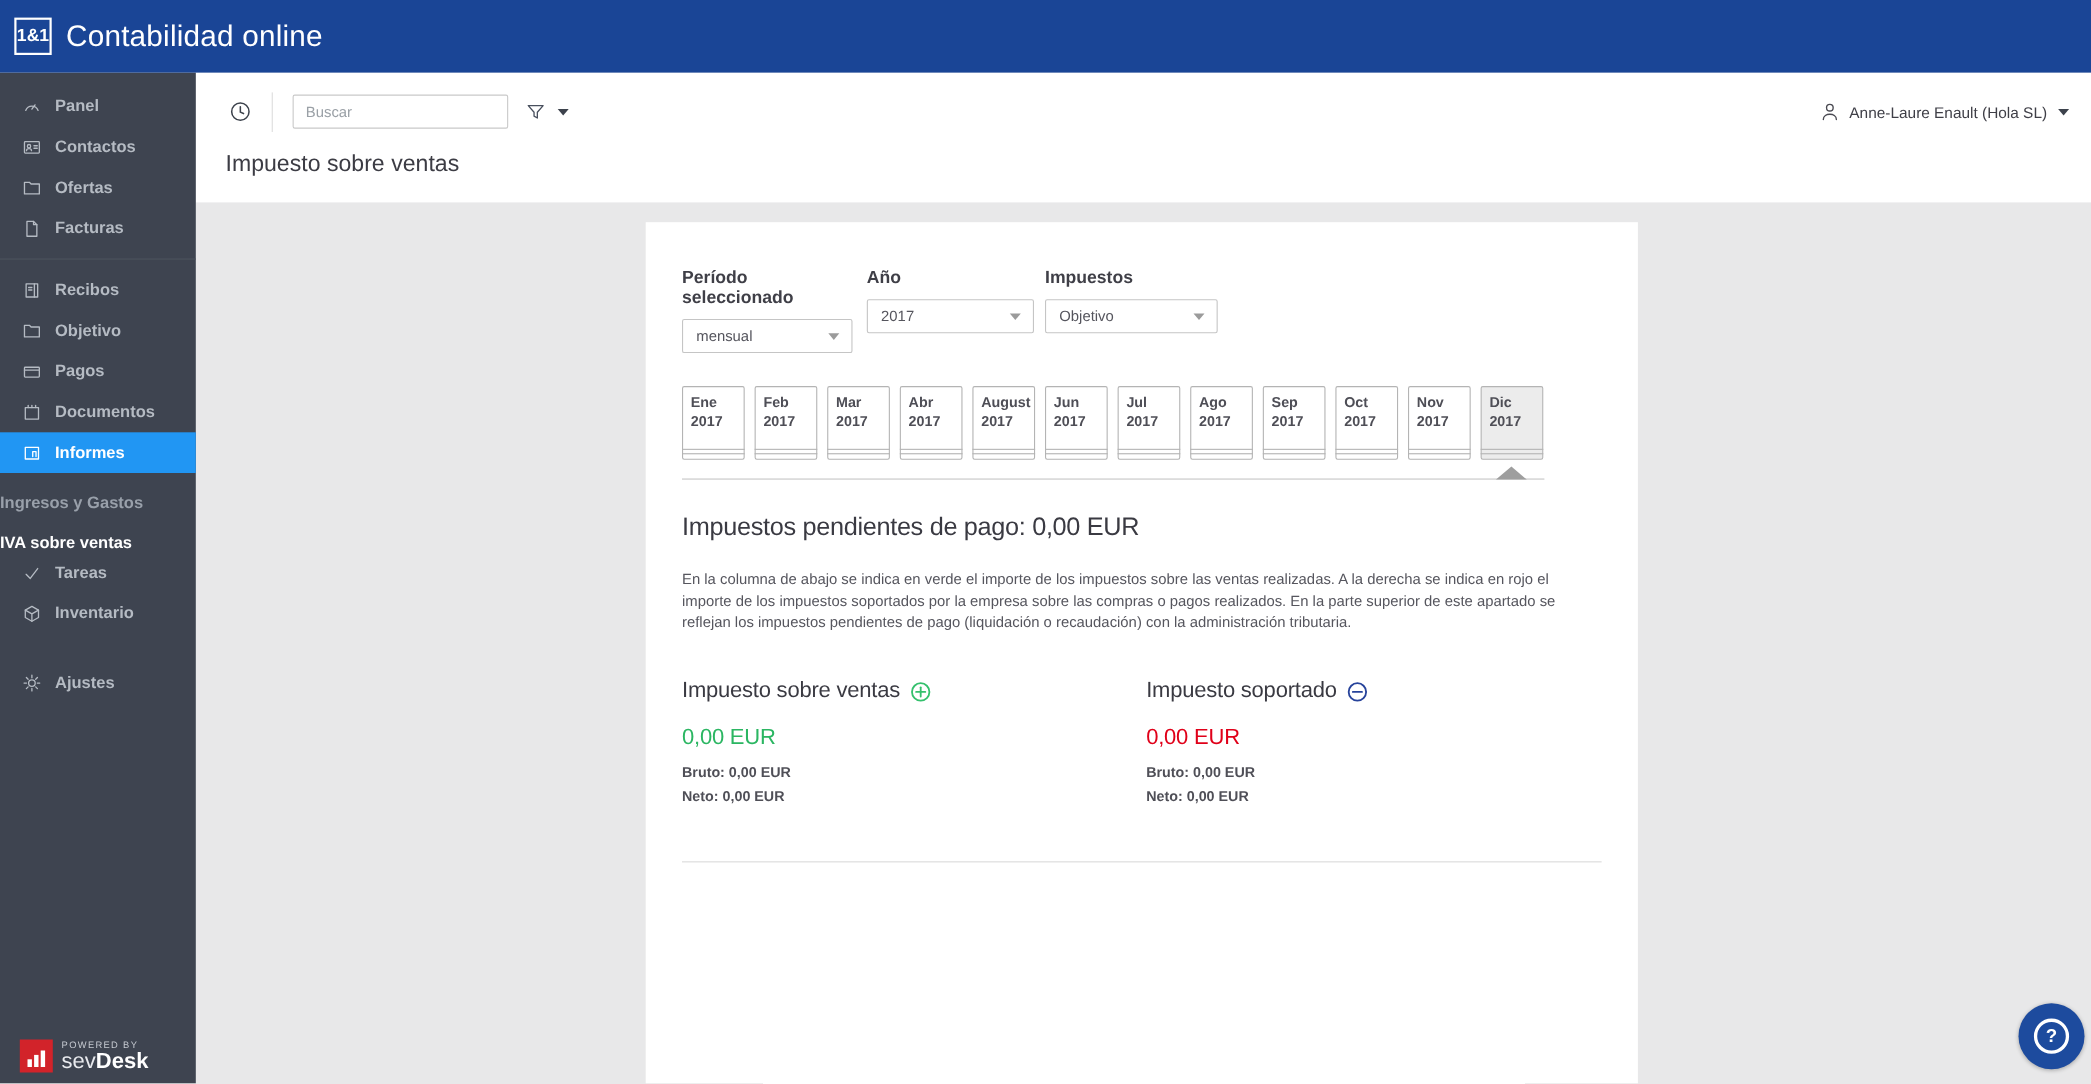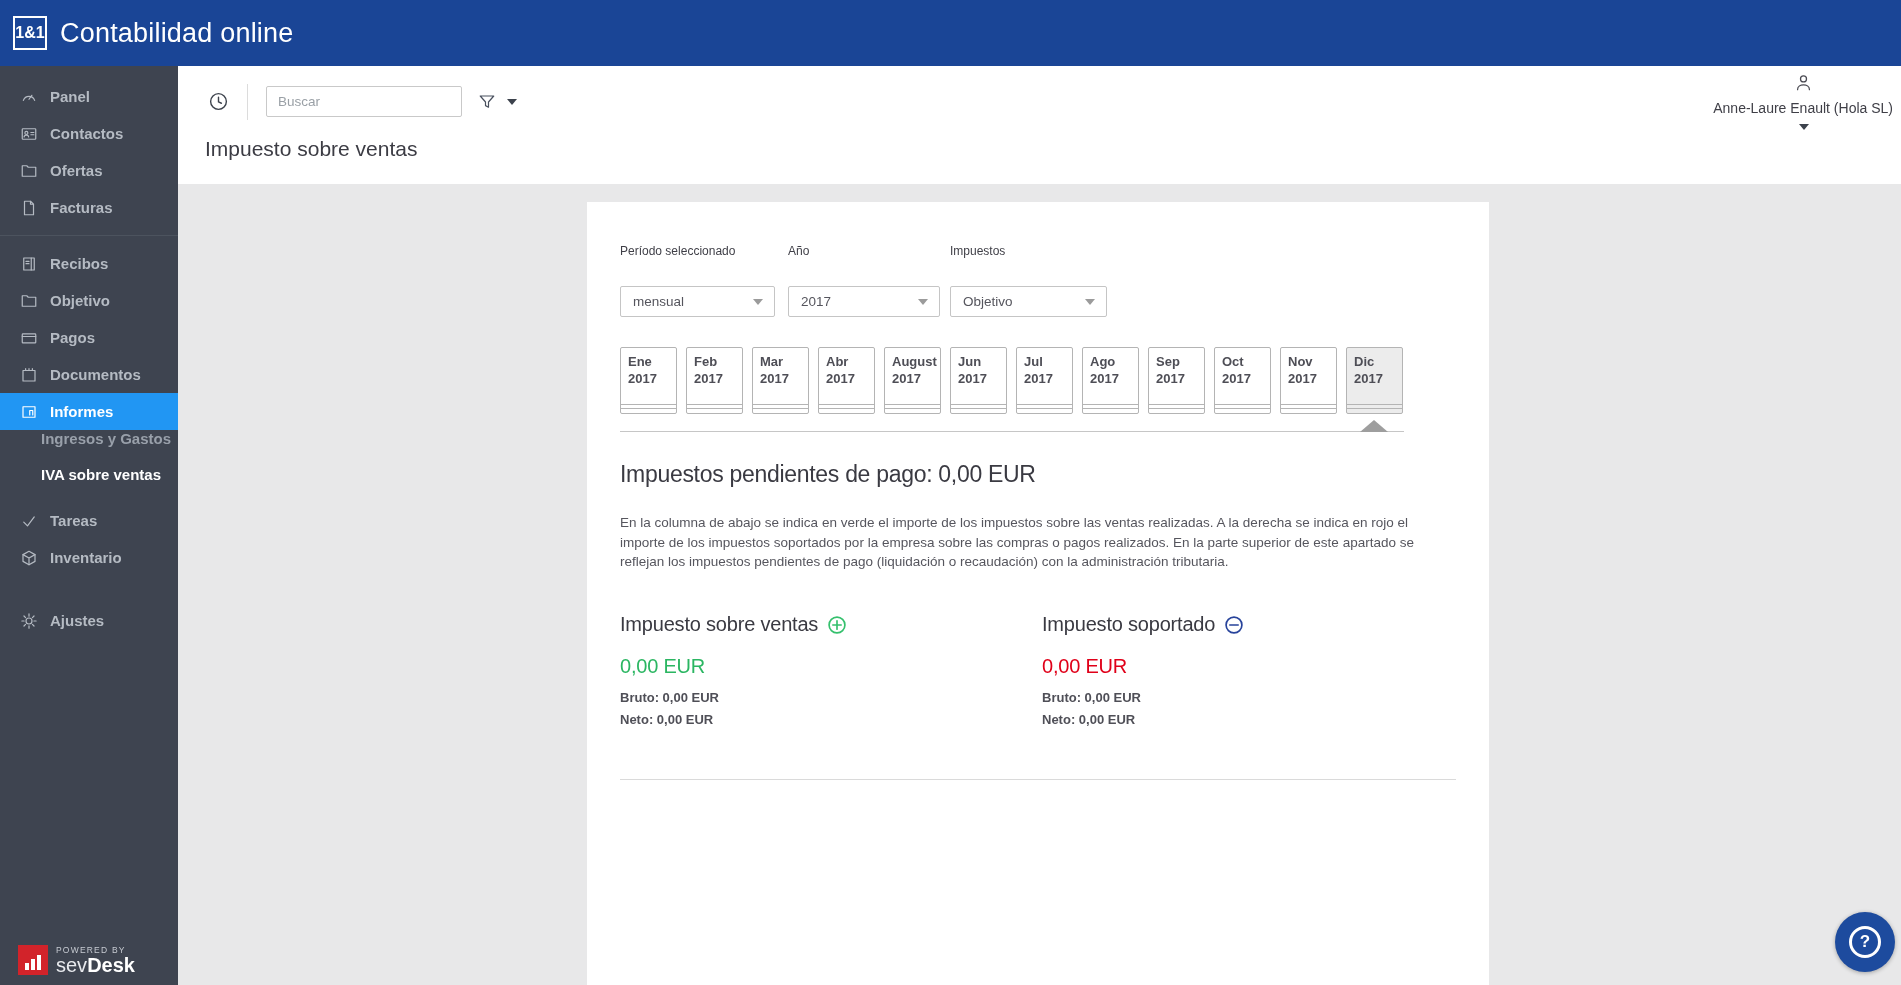--- a/index.html
+++ b/index.html
@@ -16,59 +16,59 @@
   .support-badge { border:2px solid #fff; border-radius:14px; color:#fff; font-size:12.5px; padding:3px 12px; white-space:nowrap; }
   .top-icon { width:26px; height:26px; color:#fff; cursor:pointer; }
   .top-icon svg { width:100%; height:100%; }
 
   
   .sidebar { position:absolute; top:66px; left:0; width:178px; bottom:0; background:#3e4450; z-index:20; }
   .nav { padding-top:12px; }
   .nav-item { height:37px; display:flex; align-items:center; padding-left:20px; color:#b5bbc3; font-size:15px; font-weight:600; cursor:pointer;text-align:right; }
   .nav-item .icn { width:18px; height:18px; margin-right:12px; flex:0 0 18px; }
   .nav-item.active { background:#2196f3; color:#fff; }
-  .nav-sub { height:36px; display:flex; align-items:flex-start; padding-left:41px; color:#99a0aa; font-size:15px; font-weight:600; cursor:pointer; }
+  .nav-sub { height:36px; display:flex; align-items:flex-end; color:#99a0aa; font-size:15px; font-weight:600; cursor:pointer; }
   .nav-sub.current { color:#fff; }
   .nav-divider { border-top:1px solid #4c535e; margin:9px 0; }
   .nav-gap { height:26px; }
   .icn svg { width:100%; height:100%; stroke:currentColor; fill:none; stroke-width:1.6; stroke-linecap:round; stroke-linejoin:round; }
   .sb-footer { position:absolute; left:18px; bottom:9px; display:flex; align-items:flex-start; }
   .sev-box { width:30px; height:30px; background:#d2232a; display:flex; align-items:flex-end; justify-content:center; gap:2px; padding-bottom:5px; }
   .sev-box i { display:block; width:4px; background:#fff; }
   .sev-text { margin-left:8px; }
   .powered { color:#c6cad1; font-size:8.5px; letter-spacing:1.2px; }
   .sevdesk { color:#fff; font-size:20px; line-height:1.05; }
   .sevdesk .light { font-weight:300; color:#e8eaee; }
   .sevdesk .bold { font-weight:700; }
 
   
   .main-header { position:absolute; top:66px; left:178px; right:0; height:118px; background:#fff; z-index:10; }
-  .toolbar { display:flex; align-items:center; padding:13px 8px 0 30px; height:58px;justify-content:flex-end; }
+  .toolbar { display:flex; align-items:center; padding:13px 20px 0 30px; height:58px;justify-content:flex-end; }
   .tool-icn { width:21px; height:21px; color:#3c424c; cursor:pointer; }
   .tool-icn svg { width:100%; height:100%; stroke:currentColor; fill:none; stroke-width:1.6; stroke-linecap:round; stroke-linejoin:round; }
   .v-divider { width:1px; height:36px; background:#dcdcdc; margin:0 18px; }
   .search-input { width:196px; height:31px; border:1px solid #c9c9c9; border-radius:2px; padding:0 11px; font-size:13.5px; color:#4c4c54; font-family:"Liberation Sans",sans-serif; outline:none; }
   .search-input::placeholder { color:#9aa0a6; }
   .filter-group { display:flex; align-items:center; margin-left:16px; gap:11px; cursor:pointer; }
   .funnel-icn { width:18px; height:18px; color:#49505e; }
   .funnel-icn svg { width:100%; height:100%; stroke:currentColor; fill:none; stroke-width:1.6; stroke-linejoin:round; }
   .caret-down { width:0; height:0; border-left:5px solid transparent; border-right:5px solid transparent; border-top:6px solid #3c424c; }
-  .user-area { margin-left:auto; display:flex; align-items:center; gap:8px; cursor:pointer;flex-direction:column; }
+  .user-area { margin-left:auto; display:flex; align-items:center; gap:8px; cursor:pointer; }
   .user-icn { width:19px; height:19px; color:#4a4a52; }
   .user-icn svg { width:100%; height:100%; stroke:currentColor; fill:none; stroke-width:1.6; stroke-linecap:round; stroke-linejoin:round; }
   .user-name { font-size:14px; color:#3f3f47; }
   .user-caret { width:0; height:0; border-left:5px solid transparent; border-right:5px solid transparent; border-top:6px solid #3c424c; margin-left:2px; }
   .page-title { font-size:21px; font-weight:400; color:#3c3c44; padding-left:27px; margin-top:13px; }
 
   
   .content { position:absolute; top:184px; left:178px; right:0; bottom:0; background:#e8e8e9; }
   .card { margin-left:409px; margin-top:18px; width:902px; height:calc(100% - 18px); background:#fff; padding:42px 33px 0 33px; }
 
   .filters-row { display:flex; }
-  .filter-col .f-label { font-size:12px; font-weight:400; color:#3f3f47; margin-bottom:28px; }
+  .filter-col .f-label { font-size:16px; font-weight:700; color:#3f3f47; margin-bottom:10px; }
   .select { height:31px; border:1px solid #c5c5c5; border-radius:2px; background:#fff; display:flex; align-items:center; padding:0 12px; cursor:pointer; position:relative; }
   .select .sel-value { font-size:13.5px; color:#55555d; }
   .select .sel-caret { position:absolute; right:11px; width:0; height:0; border-left:5px solid transparent; border-right:5px solid transparent; border-top:6px solid #9b9b9b; }
   .fc-period { width:155px; margin-right:13px; }
   .fc-year { width:152px; margin-right:10px; }
   .fc-tax { width:157px; }
 
   .months-wrap { margin-top:30px; width:784px; }
   .months-strip { display:flex; gap:9px; }
   .month-card { width:57px; height:67px; border:1px solid #b4b4b4; border-radius:2px; background:#fff; position:relative; padding:5px 0 0 7px; cursor:pointer; flex:0 0 57px; }

